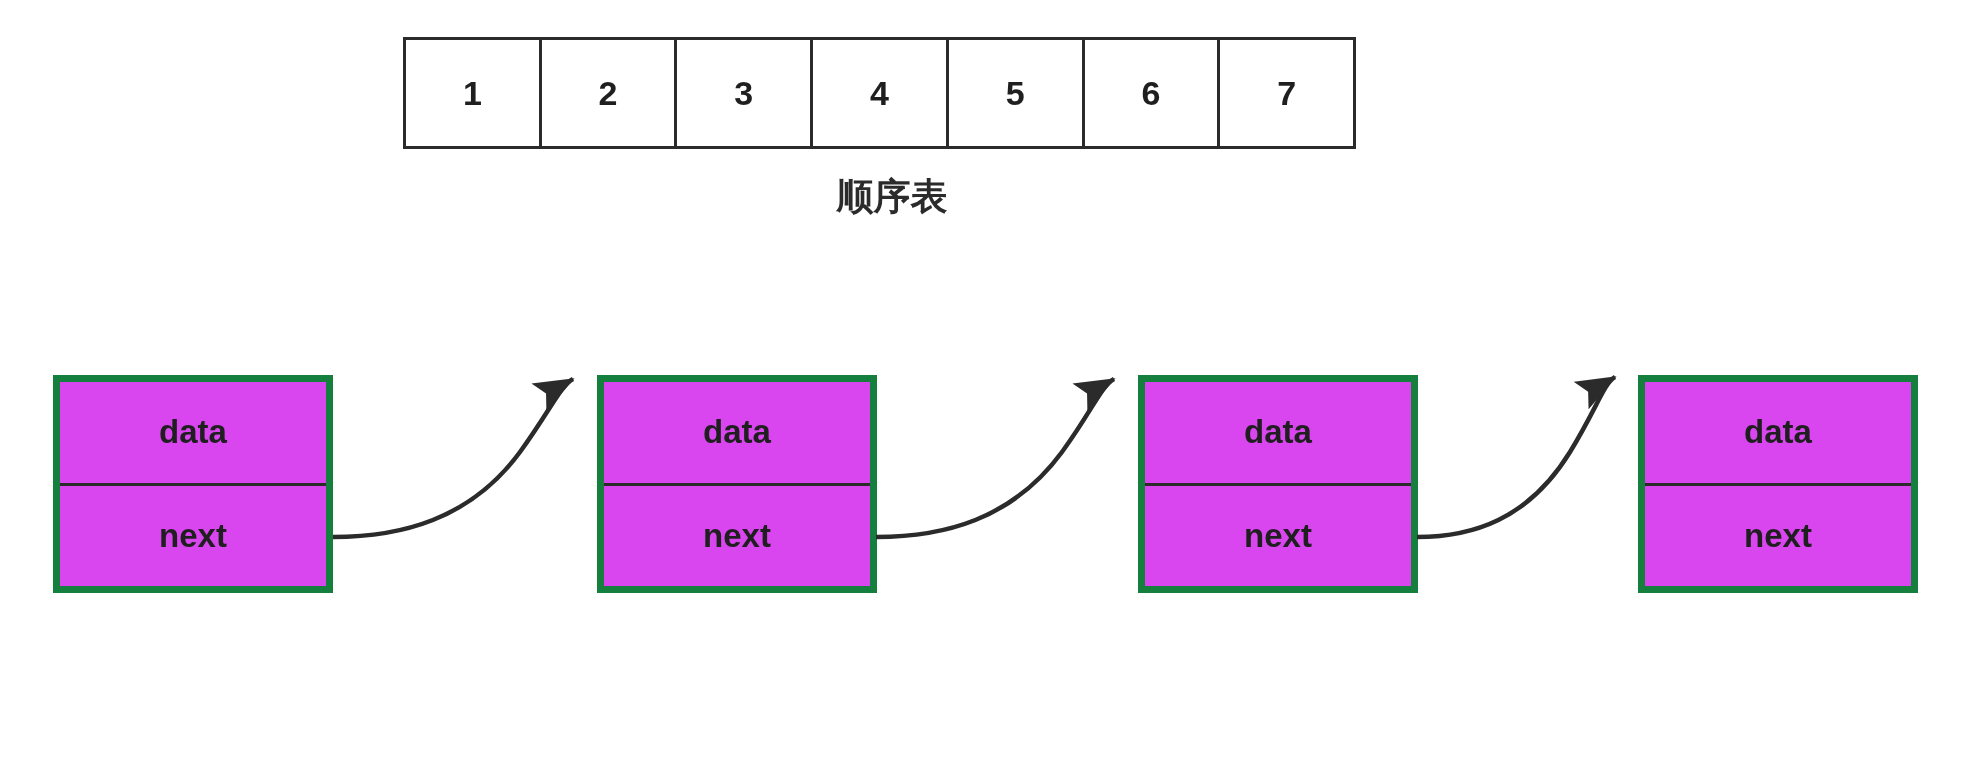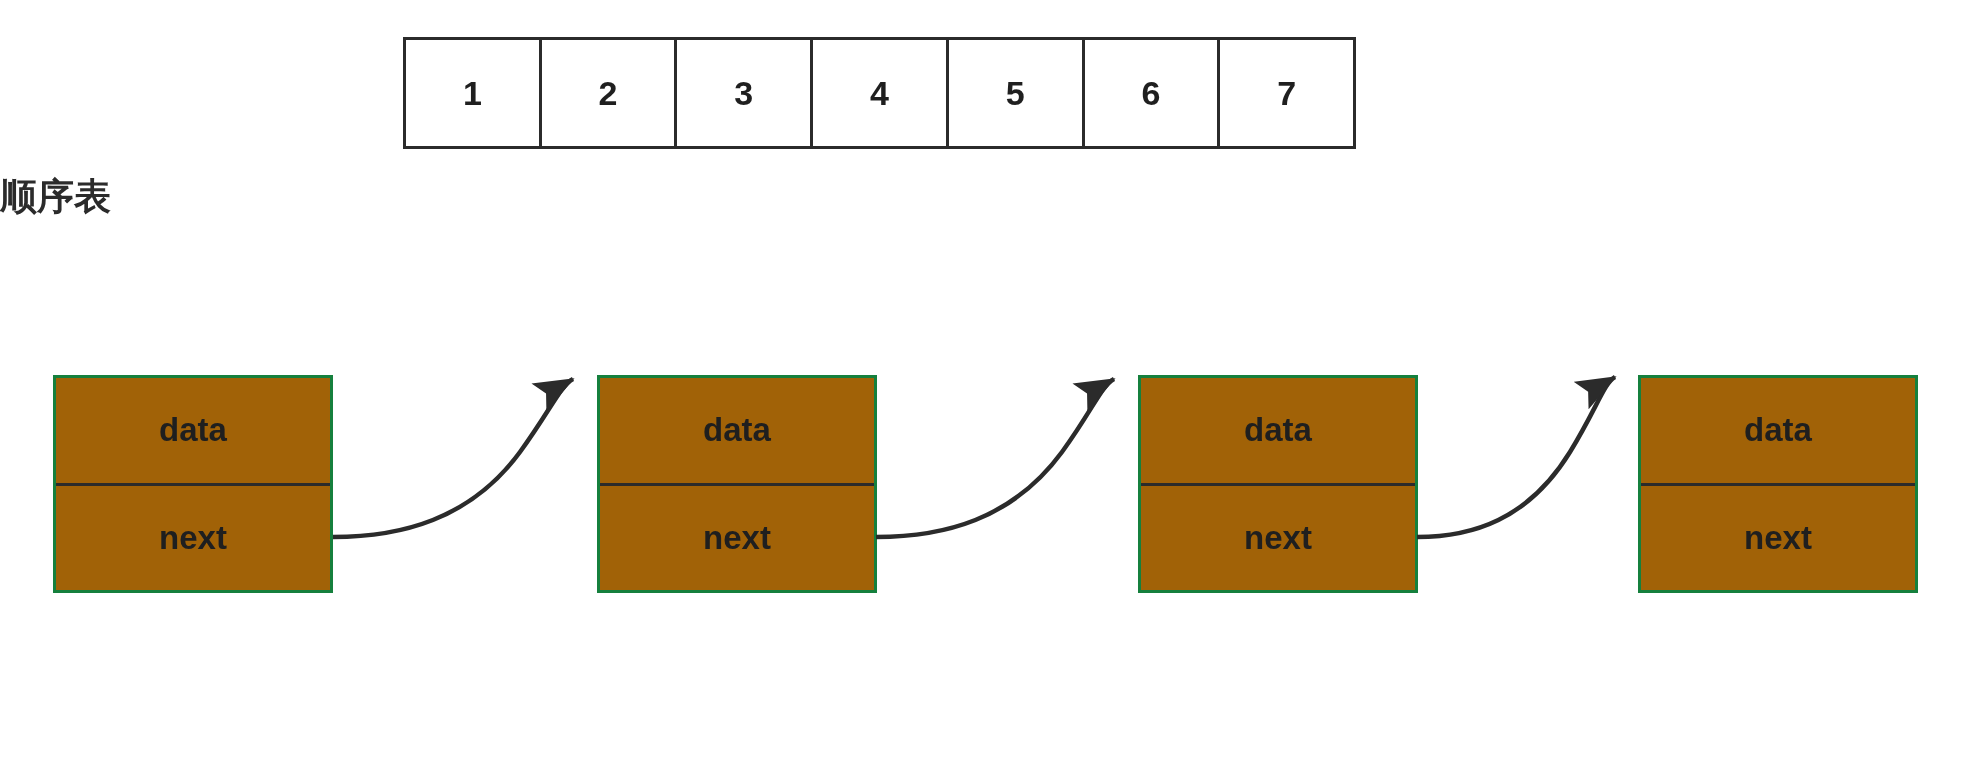--- a/index.html
+++ b/index.html
@@ -47,45 +47,47 @@
     font-weight: bold;
     color: #1f1f1f;
     letter-spacing: 0;
   }
   .array-cell:last-child {
     border-right: none;
   }
 
   .caption {
     position: absolute;
+    text-align: center;
     font-size: 37px;
     font-weight: bold;
     color: #2b2b2b;
     white-space: nowrap;
     font-family: "DejaVu Sans", "Liberation Sans", sans-serif;
+    padding-left: 37px;
   }
   .caption-array {
     left: 0;
     top: 172px;
     width: 1710px;
   }
   .caption-linked {
     left: 0;
     top: 676px;
     width: 1716px;
   }
 
   
   .node {
     position: absolute;
     top: 375px;
     height: 218px;
-    border: 3px solid #15803d;
+    border: 7px solid #15803d;
     box-sizing: border-box;
-    background: #a16207;
+    background: #d946ef;
     display: flex;
     flex-direction: column;
     justify-content: center;
   }
   .node-field {
     flex: 1 1 0;
     display: flex;
     align-items: center;
     justify-content: center;
     font-size: 33px;

